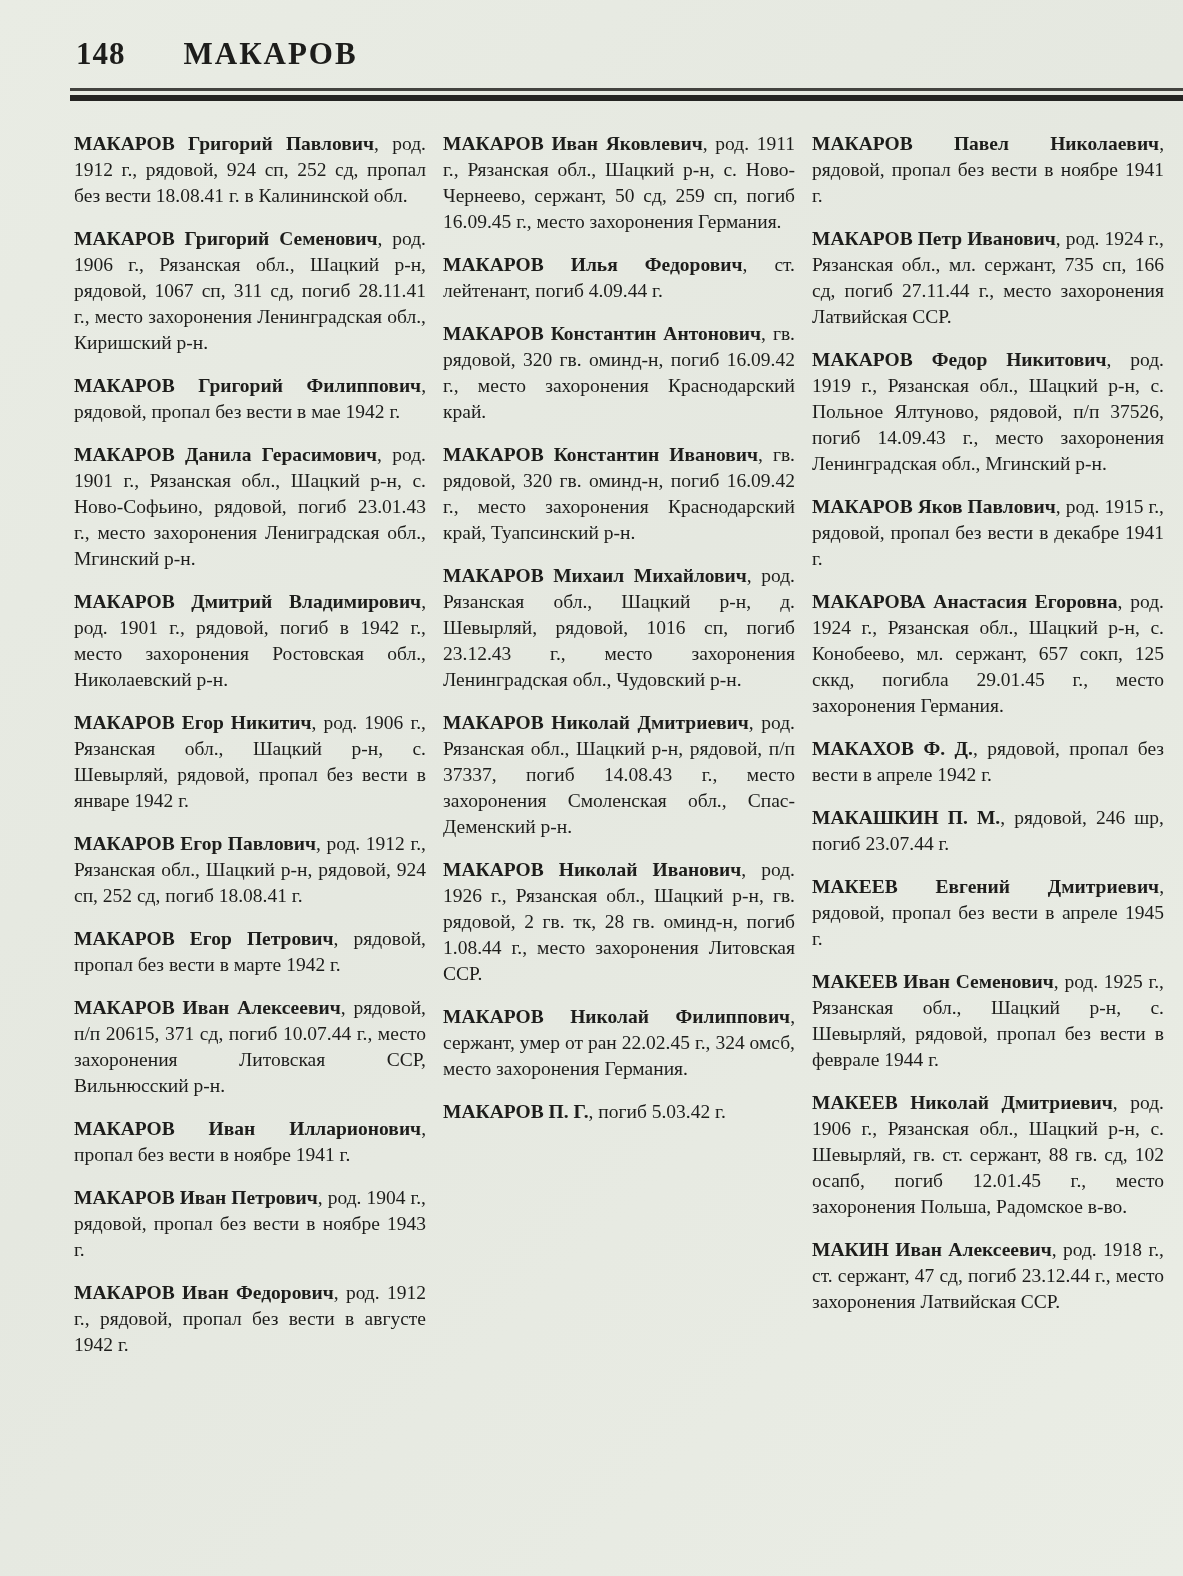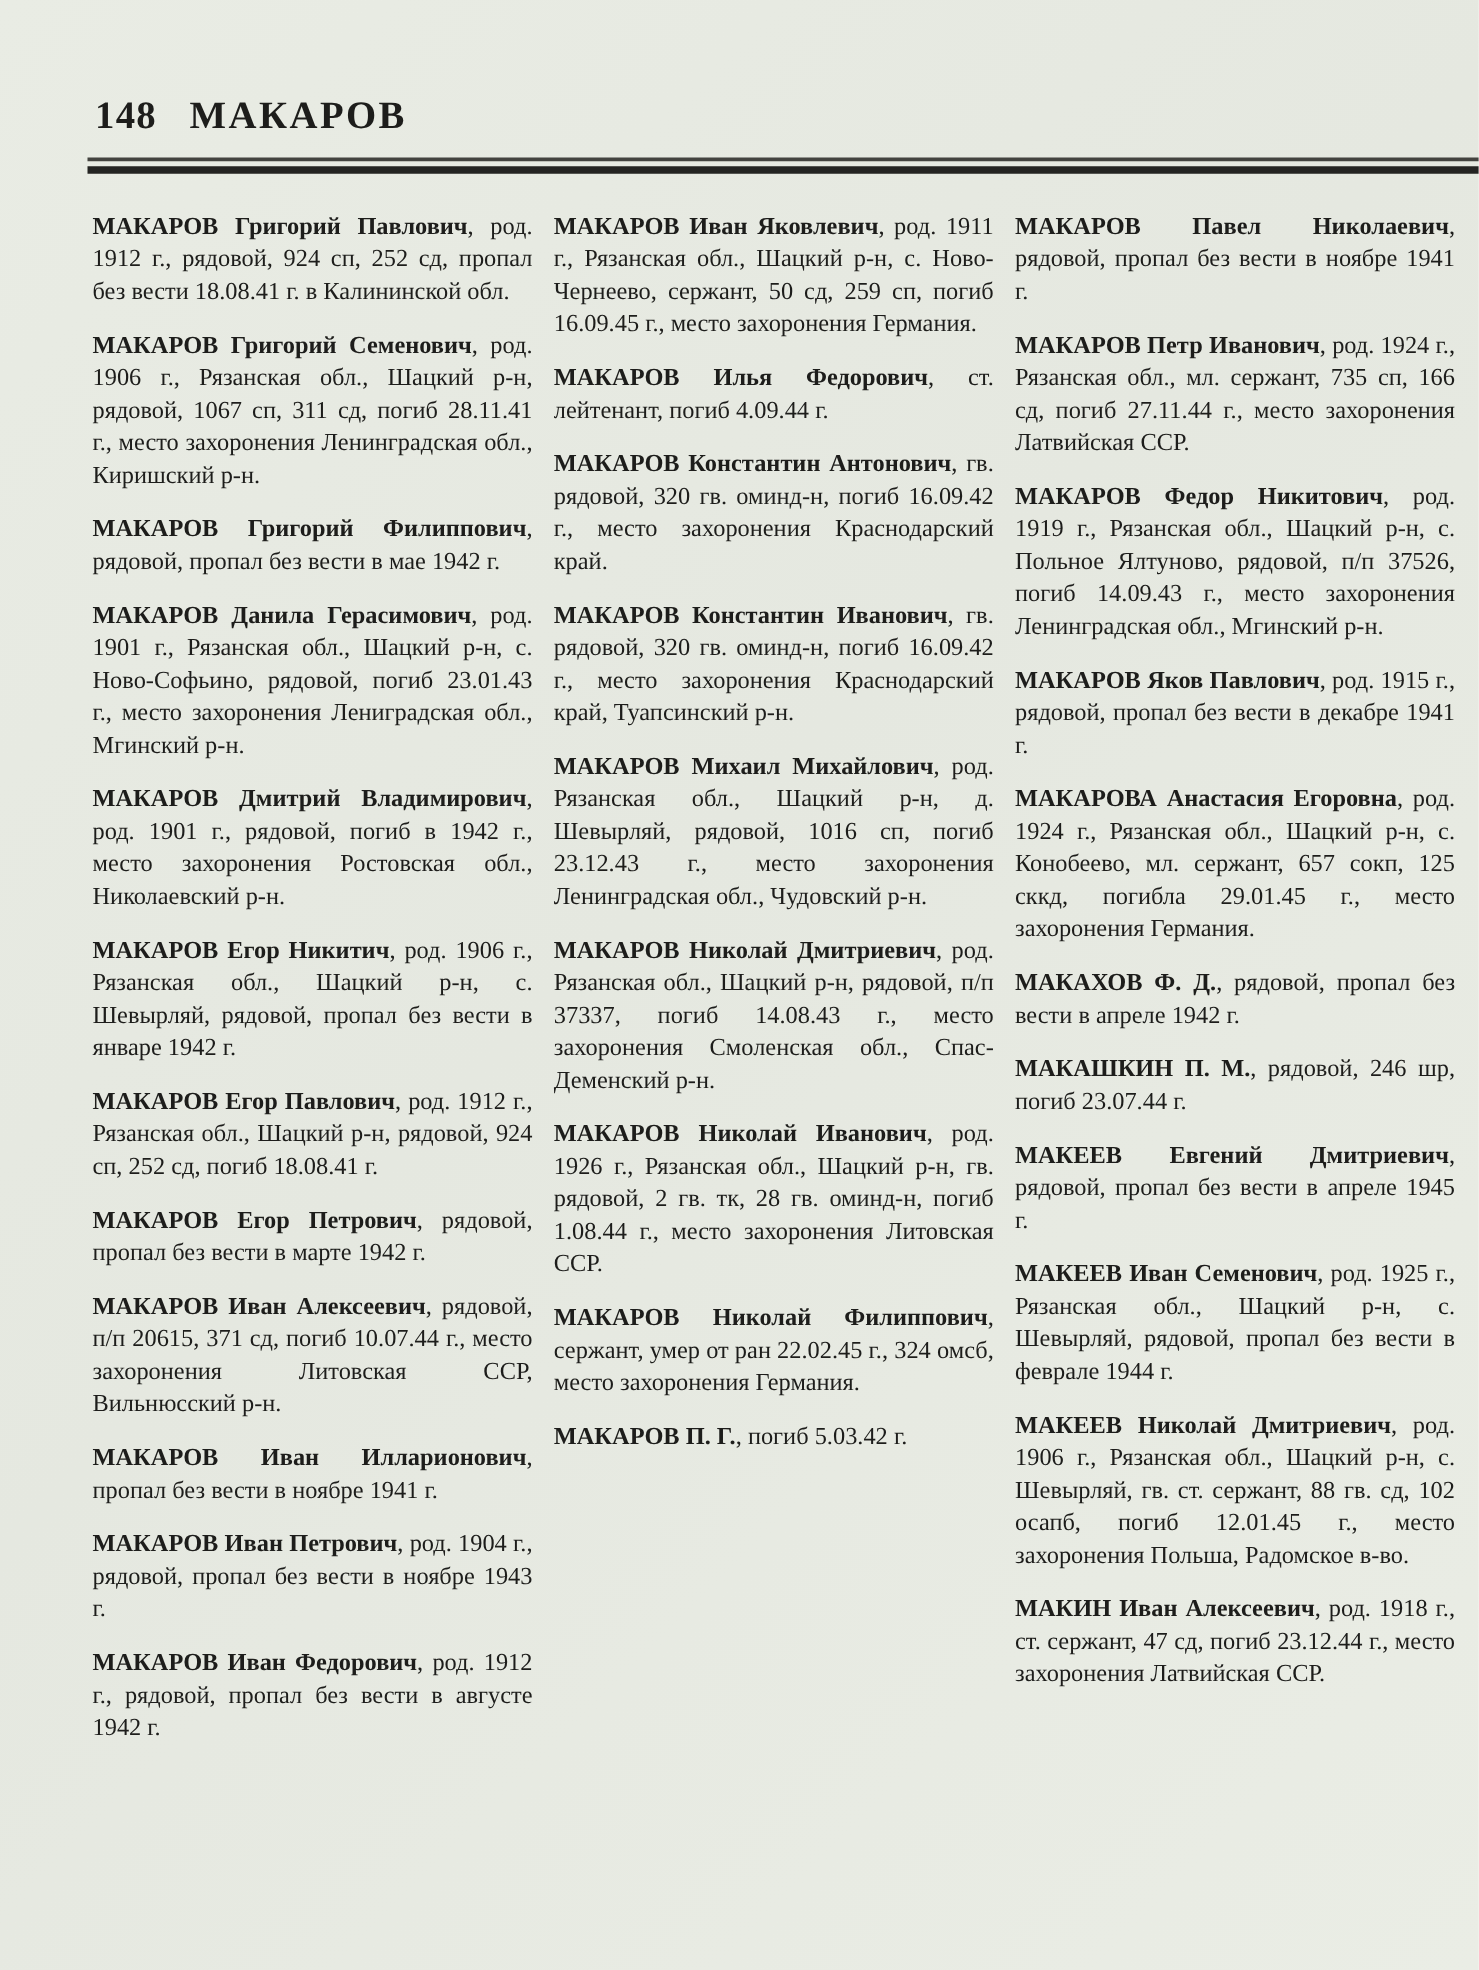--- a/index.html
+++ b/index.html
@@ -15,33 +15,32 @@
     color: #1d1d1b;
     position: relative;
   }
   .page {
     position: absolute;
     inset: 0;
   }
   .page-header {
     display: flex;
     align-items: baseline;
-    gap: 26px;
+    gap: 58px;
     padding: 36px 0 0 76px;
   }
   .page-number {
     font-size: 31px;
     font-weight: bold;
     letter-spacing: 1px;
   }
   .page-title {
     font-size: 31px;
     font-weight: bold;
     letter-spacing: 2px;
-    margin-top: 38px;
   }
   .double-rule {
     margin: 16px 0 0 70px;
     width: 1113px;
   }
   .double-rule .rule-thin {
     height: 3px;
     background: #43433f;
   }
   .double-rule .rule-thick {

